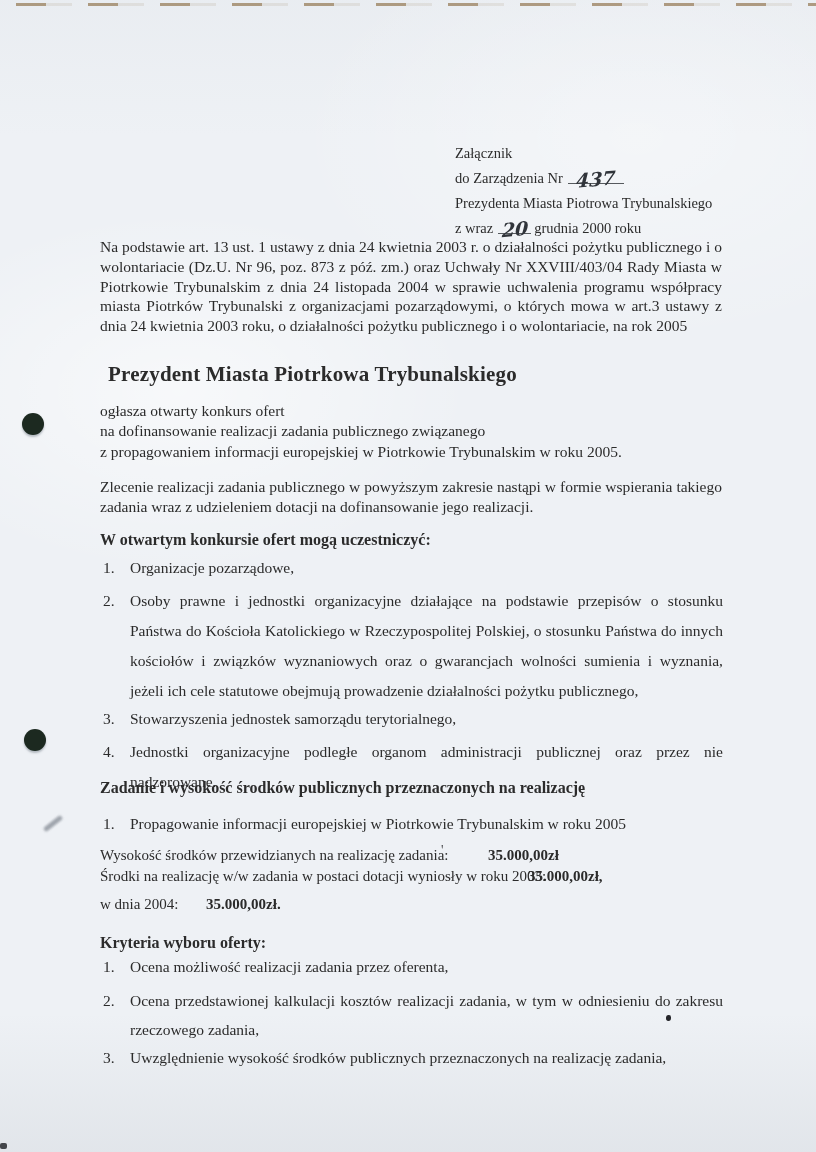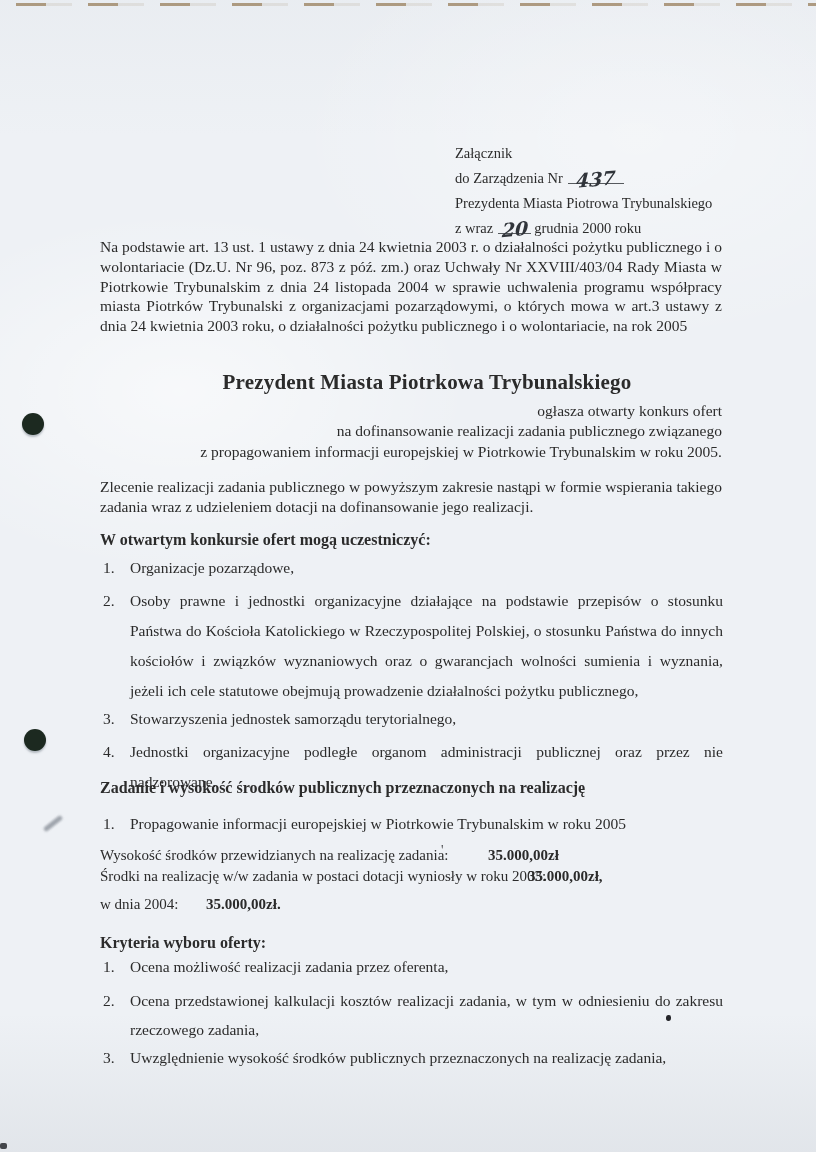--- a/index.html
+++ b/index.html
@@ -46,23 +46,23 @@
   .annex { left:455px; top:93px; font-size:14.5px; line-height:25px; white-space:nowrap;margin-top:48px; }
   .blank { display:inline-block; border-bottom:1.4px solid #565a5e; min-width:56px;
            height:17px; margin-left:5px; text-align:center; vertical-align:baseline; }
   .blank-sm { min-width:33px; margin-right:3px; }
   .hand { display:inline-block; font-family:"DejaVu Serif", serif; font-style:italic; font-weight:700;
           font-size:19px; line-height:12px; color: var(--handwriting, #30343a);
           transform: rotate(-5deg) skewX(-8deg); position:relative; top:3px; }
 
   .intro { left:100px; top:237px; width:622px; font-size:15.5px; line-height:19.8px;
            text-align:justify; margin:0; }
-  .title { left:100px; top:354px; width:622px; text-align:center;
-           font-size:21px; font-weight:700; margin:16px; letter-spacing:.2px; }
-  .announce { left:100px; top:401px; width:622px; text-align:right;
+  .title { left:100px; top:354px; width:622px; text-align:left;
+           font-size:21px; font-weight:700; margin:8px; letter-spacing:.2px; }
+  .announce { left:100px; top:401px; width:622px; text-align:left;
               font-size:15.5px; line-height:20.4px; }
   .p2 { left:100px; top:477px; width:622px; font-size:15.5px; line-height:19.8px;
         text-align:justify; margin:0; }
 
   .sect { left:100px; font-size:16px; font-weight:700; margin:0; }
   .sect-participants { top:531px; }
   .sect-task { top:779px; }
   .sect-criteria { top:934px; }
 
   .list { left:103px; width:620px; font-size:15.5px; }

